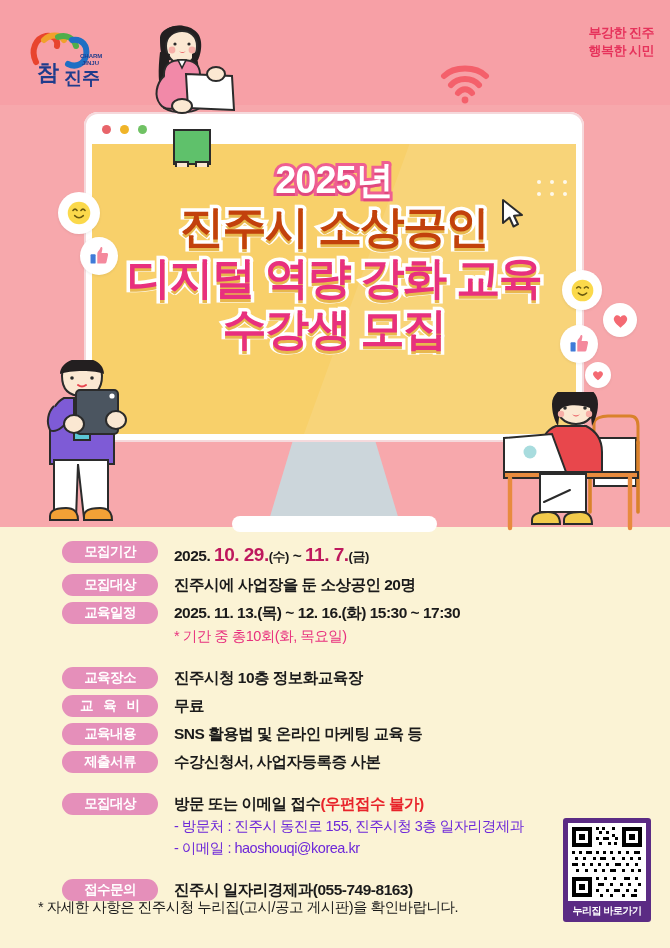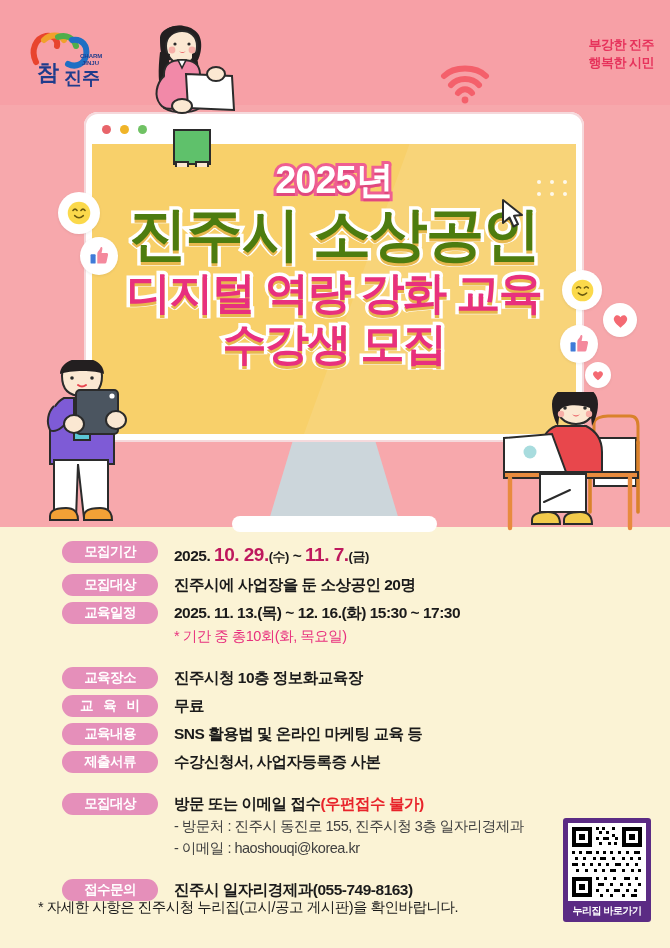--- a/index.html
+++ b/index.html
@@ -23,21 +23,21 @@
   .bottom-panel {
     position:absolute; left:0; top:527px; width:670px; height:421px;
     background:#FBF3D5;
   }
 
   
   .logo { position:absolute; left:24px; top:28px; width:86px; height:62px; }
 
   
   .slogan {
-    position:absolute; right:16px; top:36px; text-align:right;
+    position:absolute; right:16px; top:24px; text-align:right;
     color:#E6325B; font-weight:bold; font-size:13px; line-height:1.35;
     letter-spacing:-0.5px;
   }
   .slogan span { display:block; }
 
   
   .wifi { position:absolute; left:440px; top:62px; width:50px; height:42px; }
 
   
   .monitor {
@@ -71,21 +71,21 @@
   .title-wrap {
     position:absolute; left:84px; top:160px; width:500px;
     text-align:center; line-height:1.07;
   }
   .t-year {
     font-size:38px; font-weight:bold; color:#ffffff; letter-spacing:-1px;
     -webkit-text-stroke:6px #EF5E92; paint-order:stroke fill;
     text-shadow:0 3px 0 #E0487E;
   }
   .t-blue {
-    font-size:58px; font-weight:bold; color:#4d7c0f; letter-spacing:-1.5px;
+    font-size:44px; font-weight:bold; color:#c2410c; letter-spacing:-1.5px;
     -webkit-text-stroke:7px #ffffff; paint-order:stroke fill;
     text-shadow:0 3px 0 #E8B84E;
     margin-top:2px;
   }
   .t-pink {
     font-size:44px; font-weight:bold; color:#E8307E; letter-spacing:-1.5px;
     -webkit-text-stroke:7px #ffffff; paint-order:stroke fill;
     text-shadow:0 3px 0 #E8B84E;
     margin-top:4px;
   }
@@ -127,21 +127,21 @@
   }
   .pill.spaced { letter-spacing:3px; text-indent:3px; }
   .val {
     margin-left:16px; font-size:15.5px; font-weight:bold; color:#1A1A1A;
     letter-spacing:-0.5px; line-height:1.55;
   }
   .val .hl { color:#be185d; font-size:19px; }
   .val .sub { font-size:13px; }
   .note-pink { color:#E8307E; font-size:14.5px; font-weight:normal; }
   .val .red { color:#E8232A; }
-  .sublines { font-size:14.5px; font-weight:normal; color:#404040; line-height:1.5; }
+  .sublines { font-size:14.5px; font-weight:normal; color:#6d28d9; line-height:1.5; }
 
   .r-gap { height:14px; }
 
   .footnote {
     position:absolute; left:38px; top:898px;
     font-size:14.5px; color:#1A1A1A; letter-spacing:-0.5px;
   }
 
   
   .qr-box {

